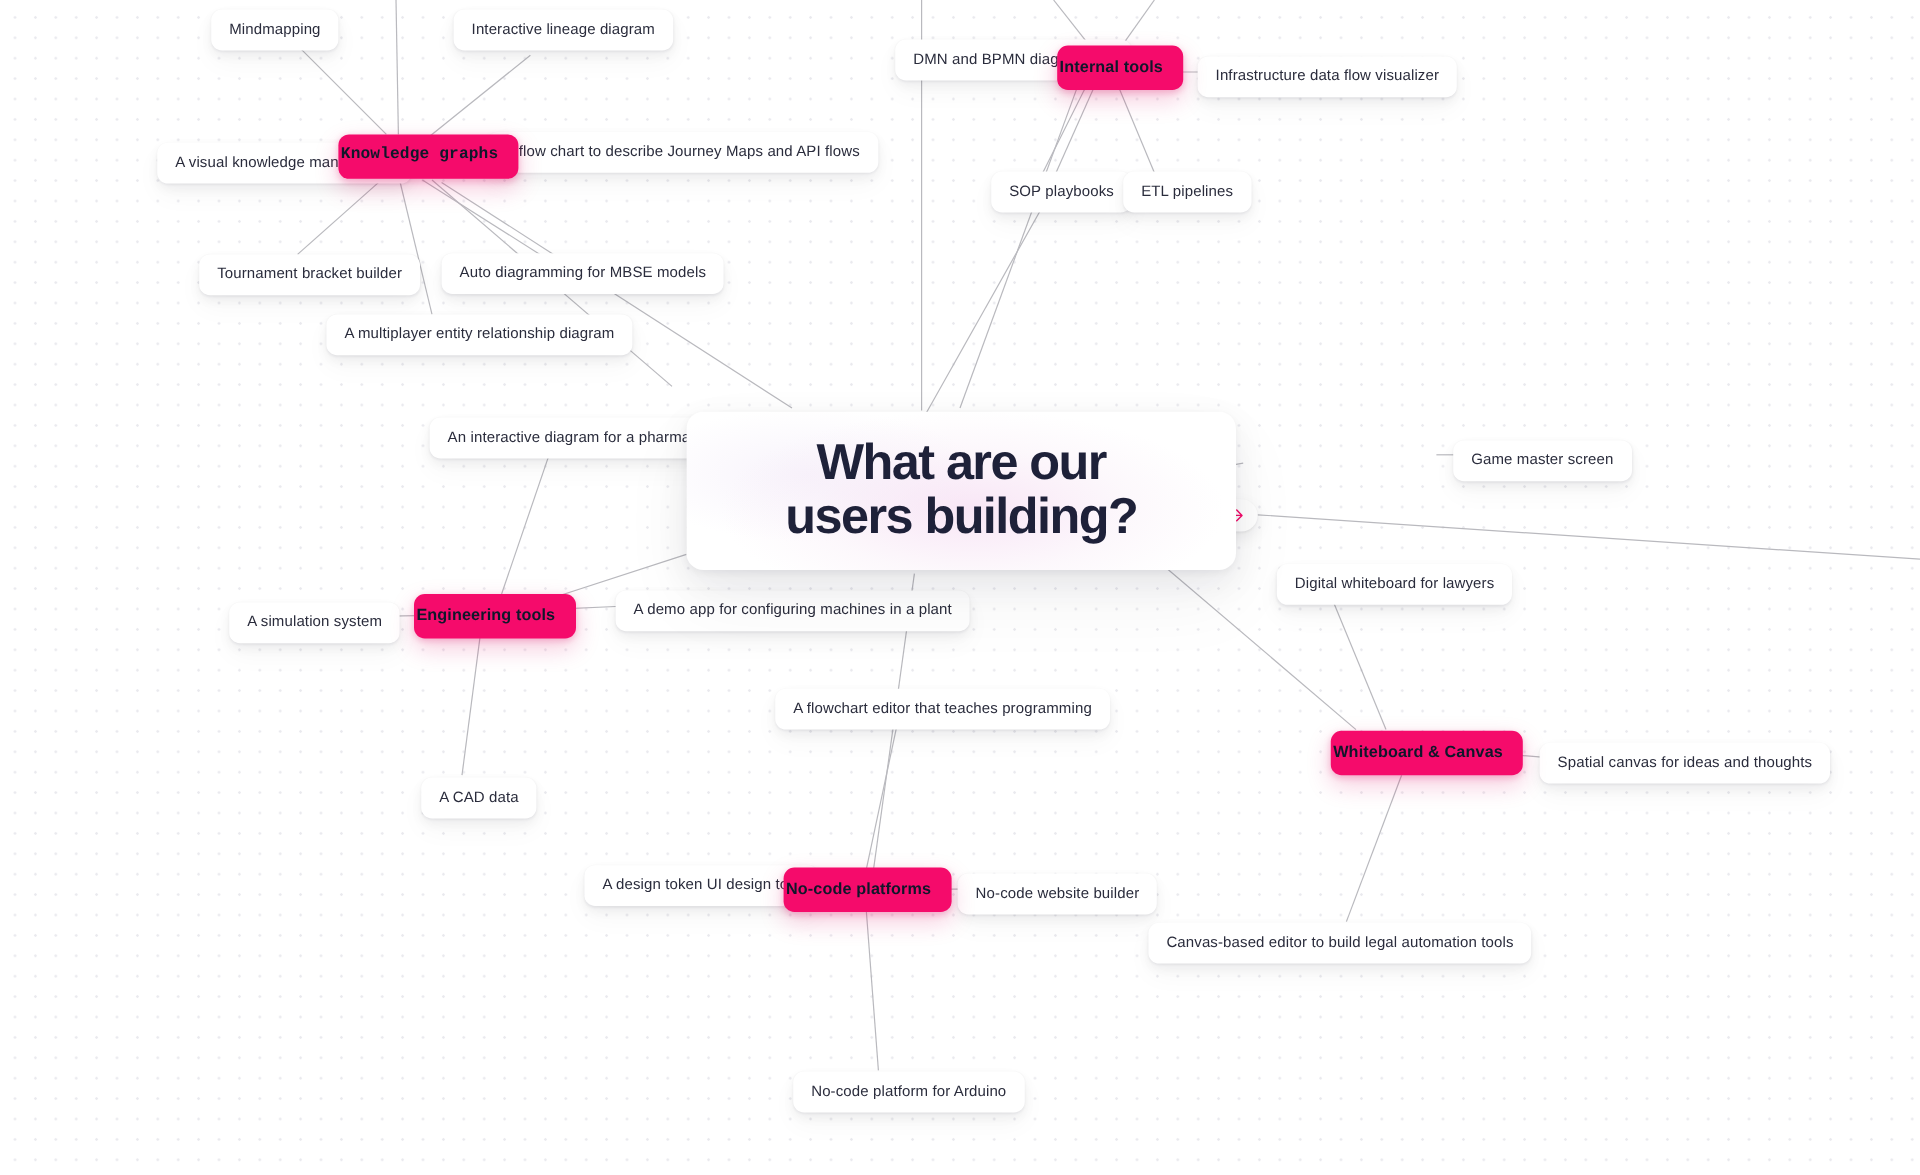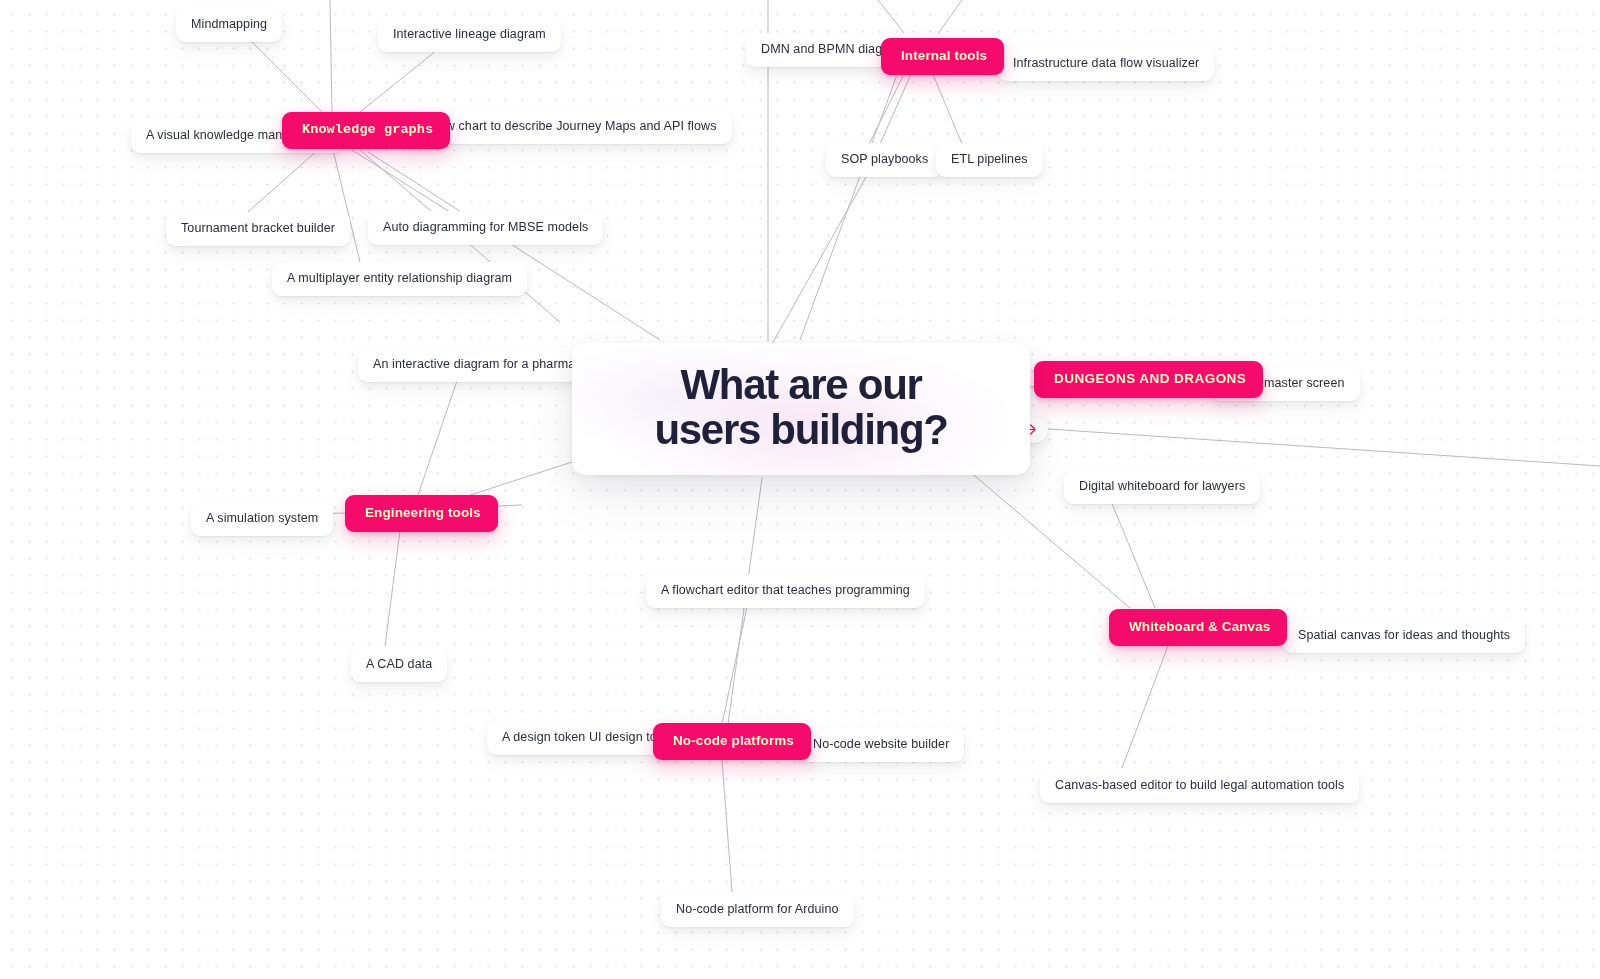--- a/index.html
+++ b/index.html
@@ -53,23 +53,23 @@
     color: #2a2c3c;
     letter-spacing: 0.1px;
     box-shadow: 0 1px 2px rgba(26,26,40,.055),
                 0 4px 10px rgba(26,26,40,.055),
                 0 10px 22px rgba(26,26,40,.035);
   }
 
   
   .cat {
     background: #F50B6B;
-    color: #fef9c3;
+    color: #0f172a;
     border-radius: 9px;
-    padding: 11px 17px 12px 20px;
+    padding: 11px 17px 12px 2px;
     font-size: 13.5px;
     font-weight: 700;
     line-height: 1;
     letter-spacing: .1px;
     z-index: 5;
     box-shadow: 0 2px 5px rgba(219,12,99,.22),
                 0 8px 20px rgba(219,12,99,.22);
   }
   .cat.caps {
     text-transform: none;
@@ -195,41 +195,38 @@
   </div>
 
   <div class="node cat" style="left:282px; top:112px;font-family:Liberation Mono, monospace;">
     <span>Knowledge graphs</span>
   </div>
 
   <div class="node cat" style="left:881px; top:38px;">
     <span>Internal tools</span>
   </div>
 
-  <div class="node cat caps" style="left:1034px; top:361px;">
-    <span>DUNGEONS AND DRAGONS</span>
-  </div>
 
   <div class="node cat" style="left:345px; top:495px;">
     <span>Engineering tools</span>
   </div>
 
   <div class="node cat" style="left:1109px; top:609px;">
     <span>Whiteboard &amp; Canvas</span>
   </div>
 
   <div class="node cat" style="left:653px; top:723px;">
     <span>No-code platforms</span>
   </div>
 
   <div class="node leaf" style="left:176px; top:8px;">
     <span>Mindmapping</span>
   </div>
 
-  <div class="node leaf" style="left:378px; top:18px;">
+  <div class="node leaf" style="left:378px; top:8px;">
     <span>Interactive lineage diagram</span>
   </div>
 
   <div class="node leaf" style="left:131px; top:119px; z-index:2;">
     <span>A visual knowledge managemen</span>
   </div>
 
   <div class="node leaf" style="left:406px; top:110px;">
     <span>A flow chart to describe Journey Maps and API flows</span>
   </div>
@@ -267,20 +264,23 @@
   </div>
 
   <div class="node leaf" style="left:358px; top:348px;">
     <span>An interactive diagram for a pharmaceutical project</span>
   </div>
 
   <div class="node leaf" style="left:191px; top:502px;text-align:right;">
     <span>A simulation system</span>
   </div>
 
+  <div class="node leaf" style="left:513px; top:492px;">
+    <span>A demo app for configuring machines in a plant</span>
+  </div>
 
   <div class="node leaf" style="left:351px; top:648px;">
     <span>A CAD data</span>
   </div>
 
   <div class="node leaf" style="left:646px; top:574px;">
     <span>A flowchart editor that teaches programming</span>
   </div>
 
   <div class="node leaf" style="left:487px; top:721px;">
@@ -296,17 +296,17 @@
   </div>
 
   <div class="node leaf" style="left:1064px; top:470px;text-align:center;">
     <span>Digital whiteboard for lawyers</span>
   </div>
 
   <div class="node leaf" style="left:1283px; top:619px;">
     <span>Spatial canvas for ideas and thoughts</span>
   </div>
 
-  <div class="node leaf" style="left:1040px; top:769px;">
+  <div class="node leaf" style="left:957px; top:769px;">
     <span>Canvas-based editor to build legal automation tools</span>
   </div>
 
 </div>
 
 </body></html>

